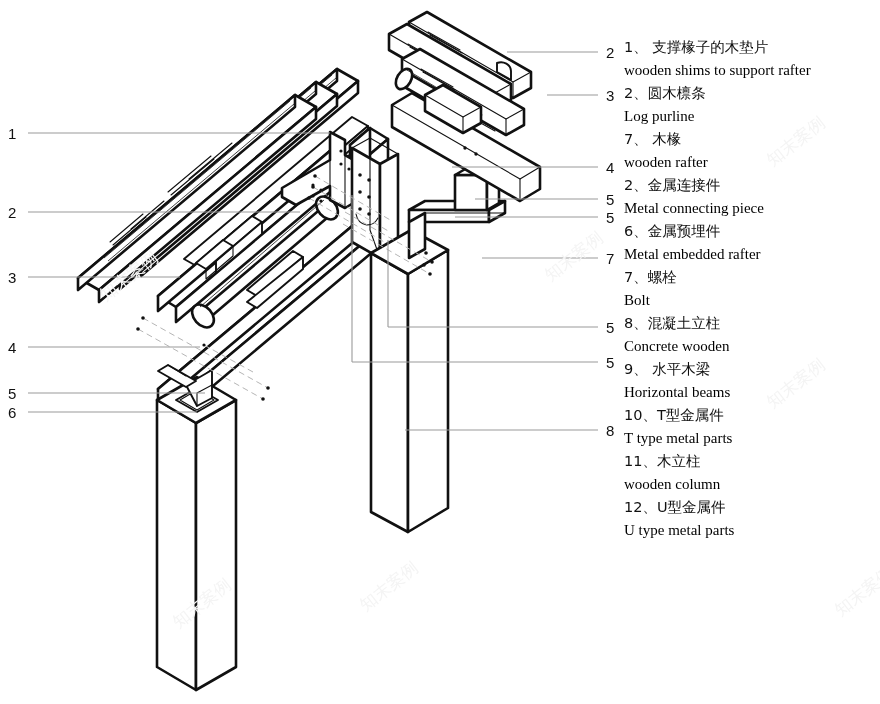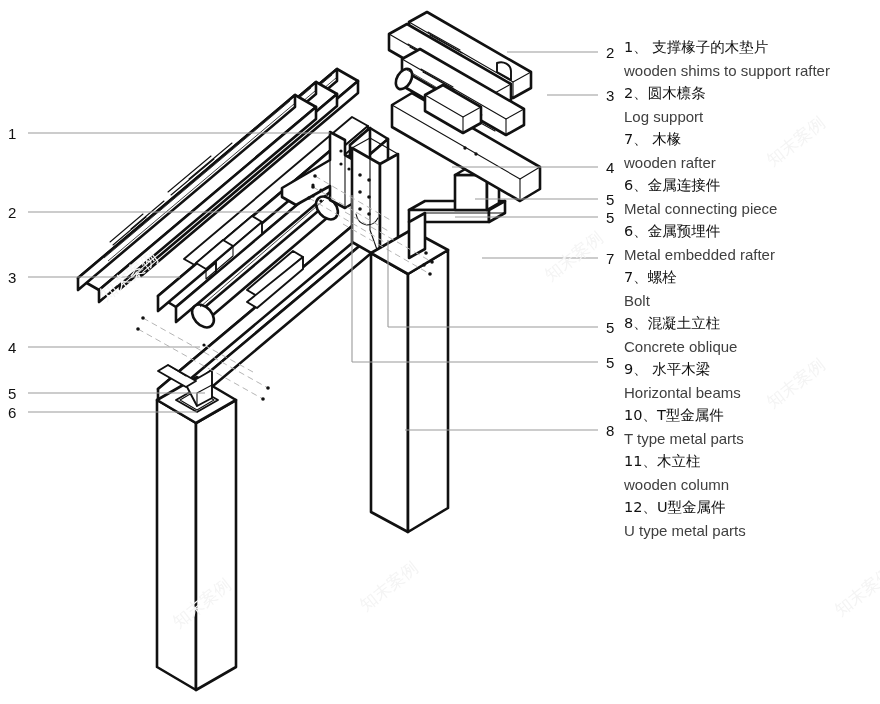--- a/index.html
+++ b/index.html
@@ -24,22 +24,22 @@
   #legend{
     position:absolute;left:624px;top:36px;width:242px;
   }
   .leg-row{display:block;white-space:nowrap;}
   .leg-cn{
     font-size:14.5px;line-height:23px;color:#111;
     font-family:"DejaVu Sans","Liberation Sans",sans-serif;
     white-space:nowrap;
   }
   .leg-en{
-    font-size:15px;line-height:23px;color:#404040;
-    font-family:Liberation Sans, sans-serif;
+    font-size:15px;line-height:23px;color:#000000;
+    font-family:Liberation Serif, serif;
     white-space:nowrap;
   }
 
   
   .wm{
     position:absolute;color:#f4f4f4;font-size:17px;
     font-family:"DejaVu Sans","Liberation Sans",sans-serif;
     transform:rotate(-38deg);transform-origin:center center;
     white-space:nowrap;user-select:none;pointer-events:none;
   }
@@ -337,41 +337,41 @@
     <div class="callout right" style="left:606px;top:423px;">8</div>
   </div>
 
   <div id="legend">
     <div class="leg-row">
       <div class="leg-cn">1、 支撑椽子的木垫片</div>
       <div class="leg-en">wooden shims to support rafter</div>
     </div>
     <div class="leg-row">
       <div class="leg-cn">2、圆木檩条</div>
-      <div class="leg-en">Log support</div>
+      <div class="leg-en">Log purline</div>
     </div>
     <div class="leg-row">
       <div class="leg-cn">7、 木椽</div>
       <div class="leg-en">wooden rafter</div>
     </div>
     <div class="leg-row">
-      <div class="leg-cn">6、金属连接件</div>
+      <div class="leg-cn">2、金属连接件</div>
       <div class="leg-en">Metal connecting piece</div>
     </div>
     <div class="leg-row">
       <div class="leg-cn">6、金属预埋件</div>
       <div class="leg-en">Metal embedded rafter</div>
     </div>
     <div class="leg-row">
       <div class="leg-cn">7、螺栓</div>
       <div class="leg-en">Bolt</div>
     </div>
     <div class="leg-row">
       <div class="leg-cn">8、混凝土立柱</div>
-      <div class="leg-en">Concrete oblique</div>
+      <div class="leg-en">Concrete wooden</div>
     </div>
     <div class="leg-row">
       <div class="leg-cn">9、 水平木梁</div>
       <div class="leg-en">Horizontal beams</div>
     </div>
     <div class="leg-row">
       <div class="leg-cn">10、T型金属件</div>
       <div class="leg-en">T type metal parts</div>
     </div>
     <div class="leg-row">

